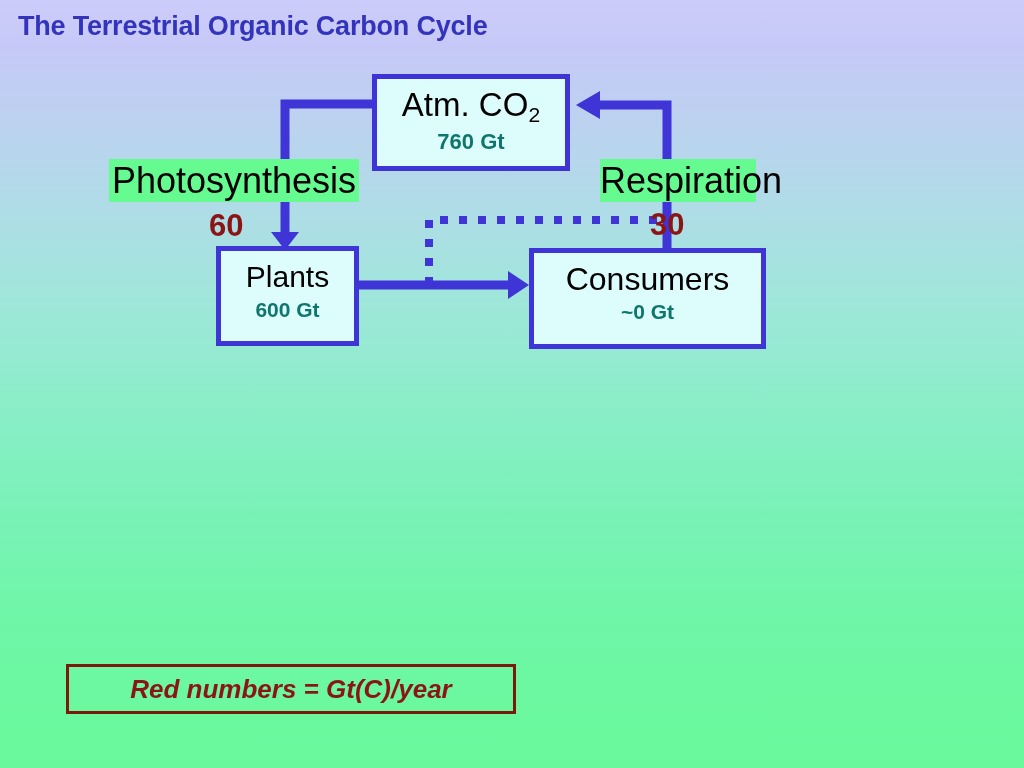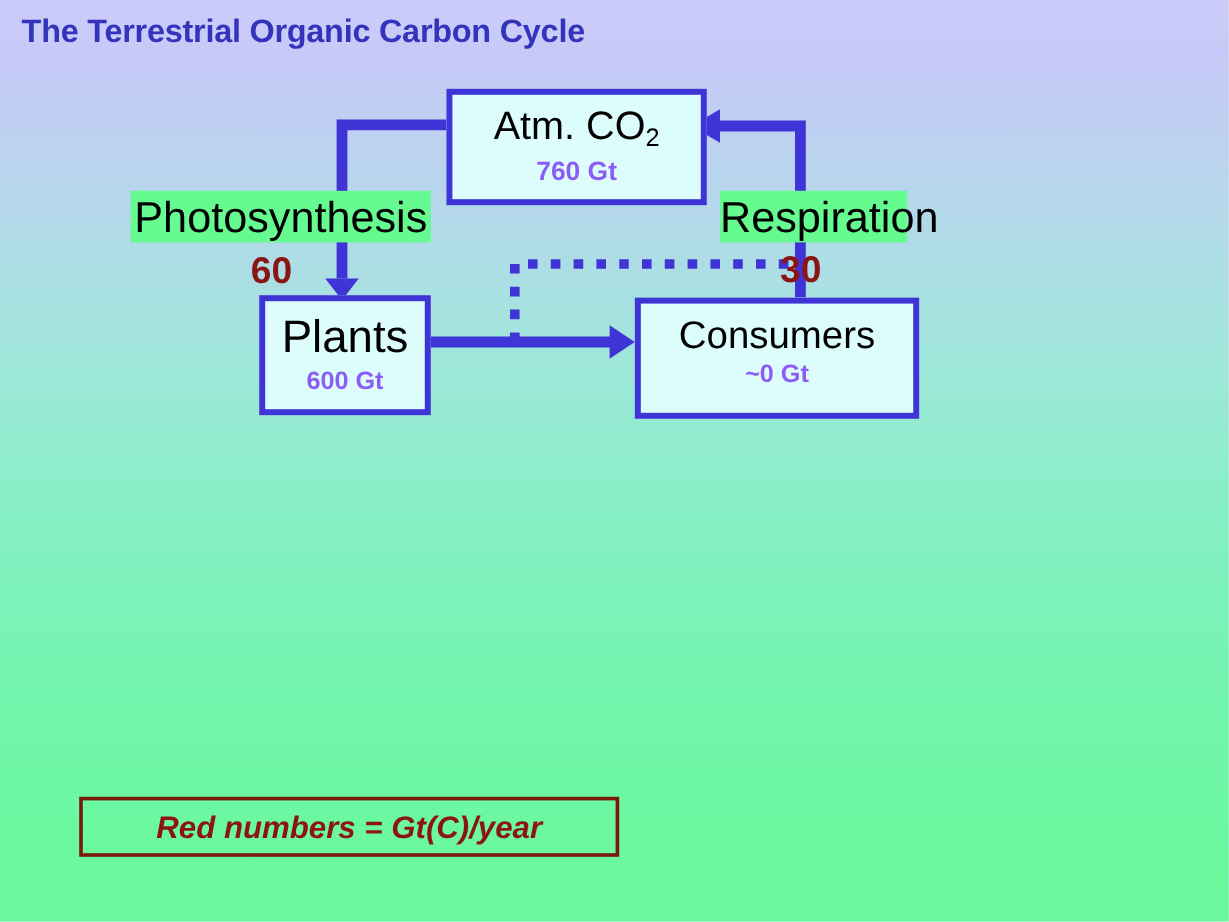--- a/index.html
+++ b/index.html
@@ -49,32 +49,32 @@
     box-sizing: border-box;
     text-align: center;
   }
   .node-title {
     color: #000000;
     font-weight: normal;
     line-height: 1.02;
     white-space: nowrap;
   }
   .node-amount {
-    color: #8b5cf6;
-    font-weight: bold;
-    white-space: nowrap;
-  }
-
-  #box-atm       { left: 372px; top: 74px;  width: 217px; height: 97px; }
+    color: #0f766e;
+    font-weight: bold;
+    white-space: nowrap;
+  }
+
+  #box-atm       { left: 372px; top: 74px;  width: 198px; height: 97px; }
   #box-atm .node-title  { font-size: 33px; margin-top: 9px; }
   #box-atm .node-amount { font-size: 22px; margin-top: 4px; }
   .sub2 { font-size: 0.64em; vertical-align: -0.28em; }
 
   #box-plants    { left: 216px; top: 246px; width: 143px; height: 100px; }
-  #box-plants .node-title  { font-size: 38px; margin-top: 11px; }
+  #box-plants .node-title  { font-size: 30px; margin-top: 11px; }
   #box-plants .node-amount { font-size: 21px; margin-top: 5px; }
 
   #box-consumers { left: 529px; top: 248px; width: 237px; height: 101px; }
   #box-consumers .node-title  { font-size: 32px; margin-top: 10px; }
   #box-consumers .node-amount { font-size: 21px; margin-top: 4px; }
 
   
   .process-label {
     position: absolute;
     background: #66fb90;

